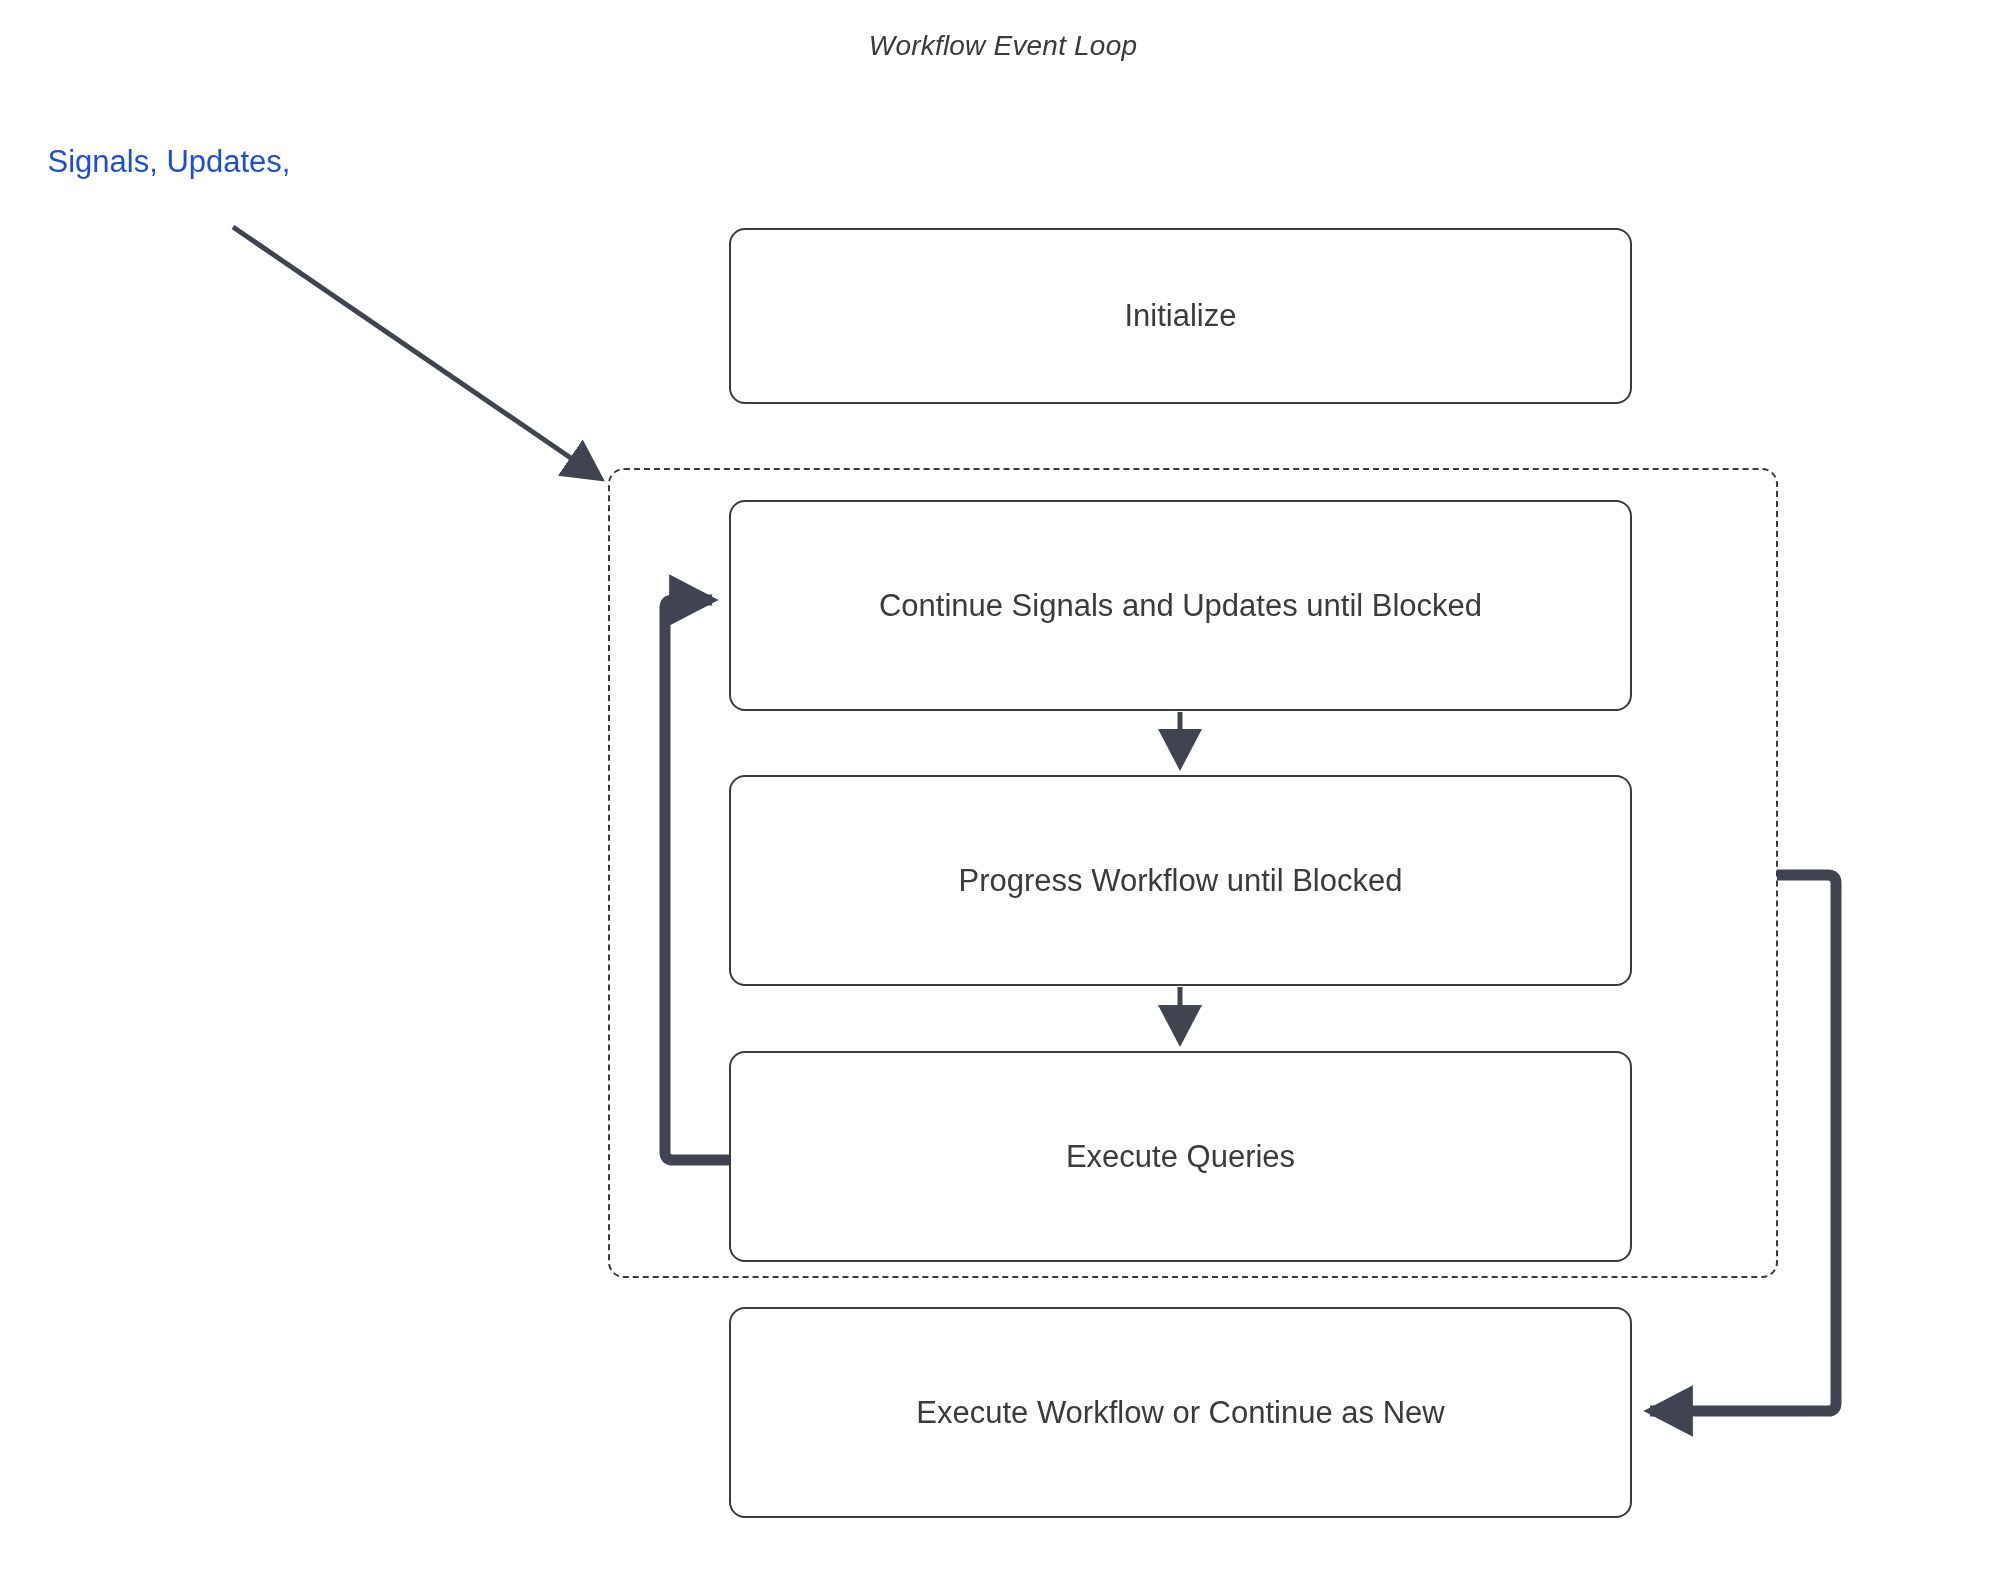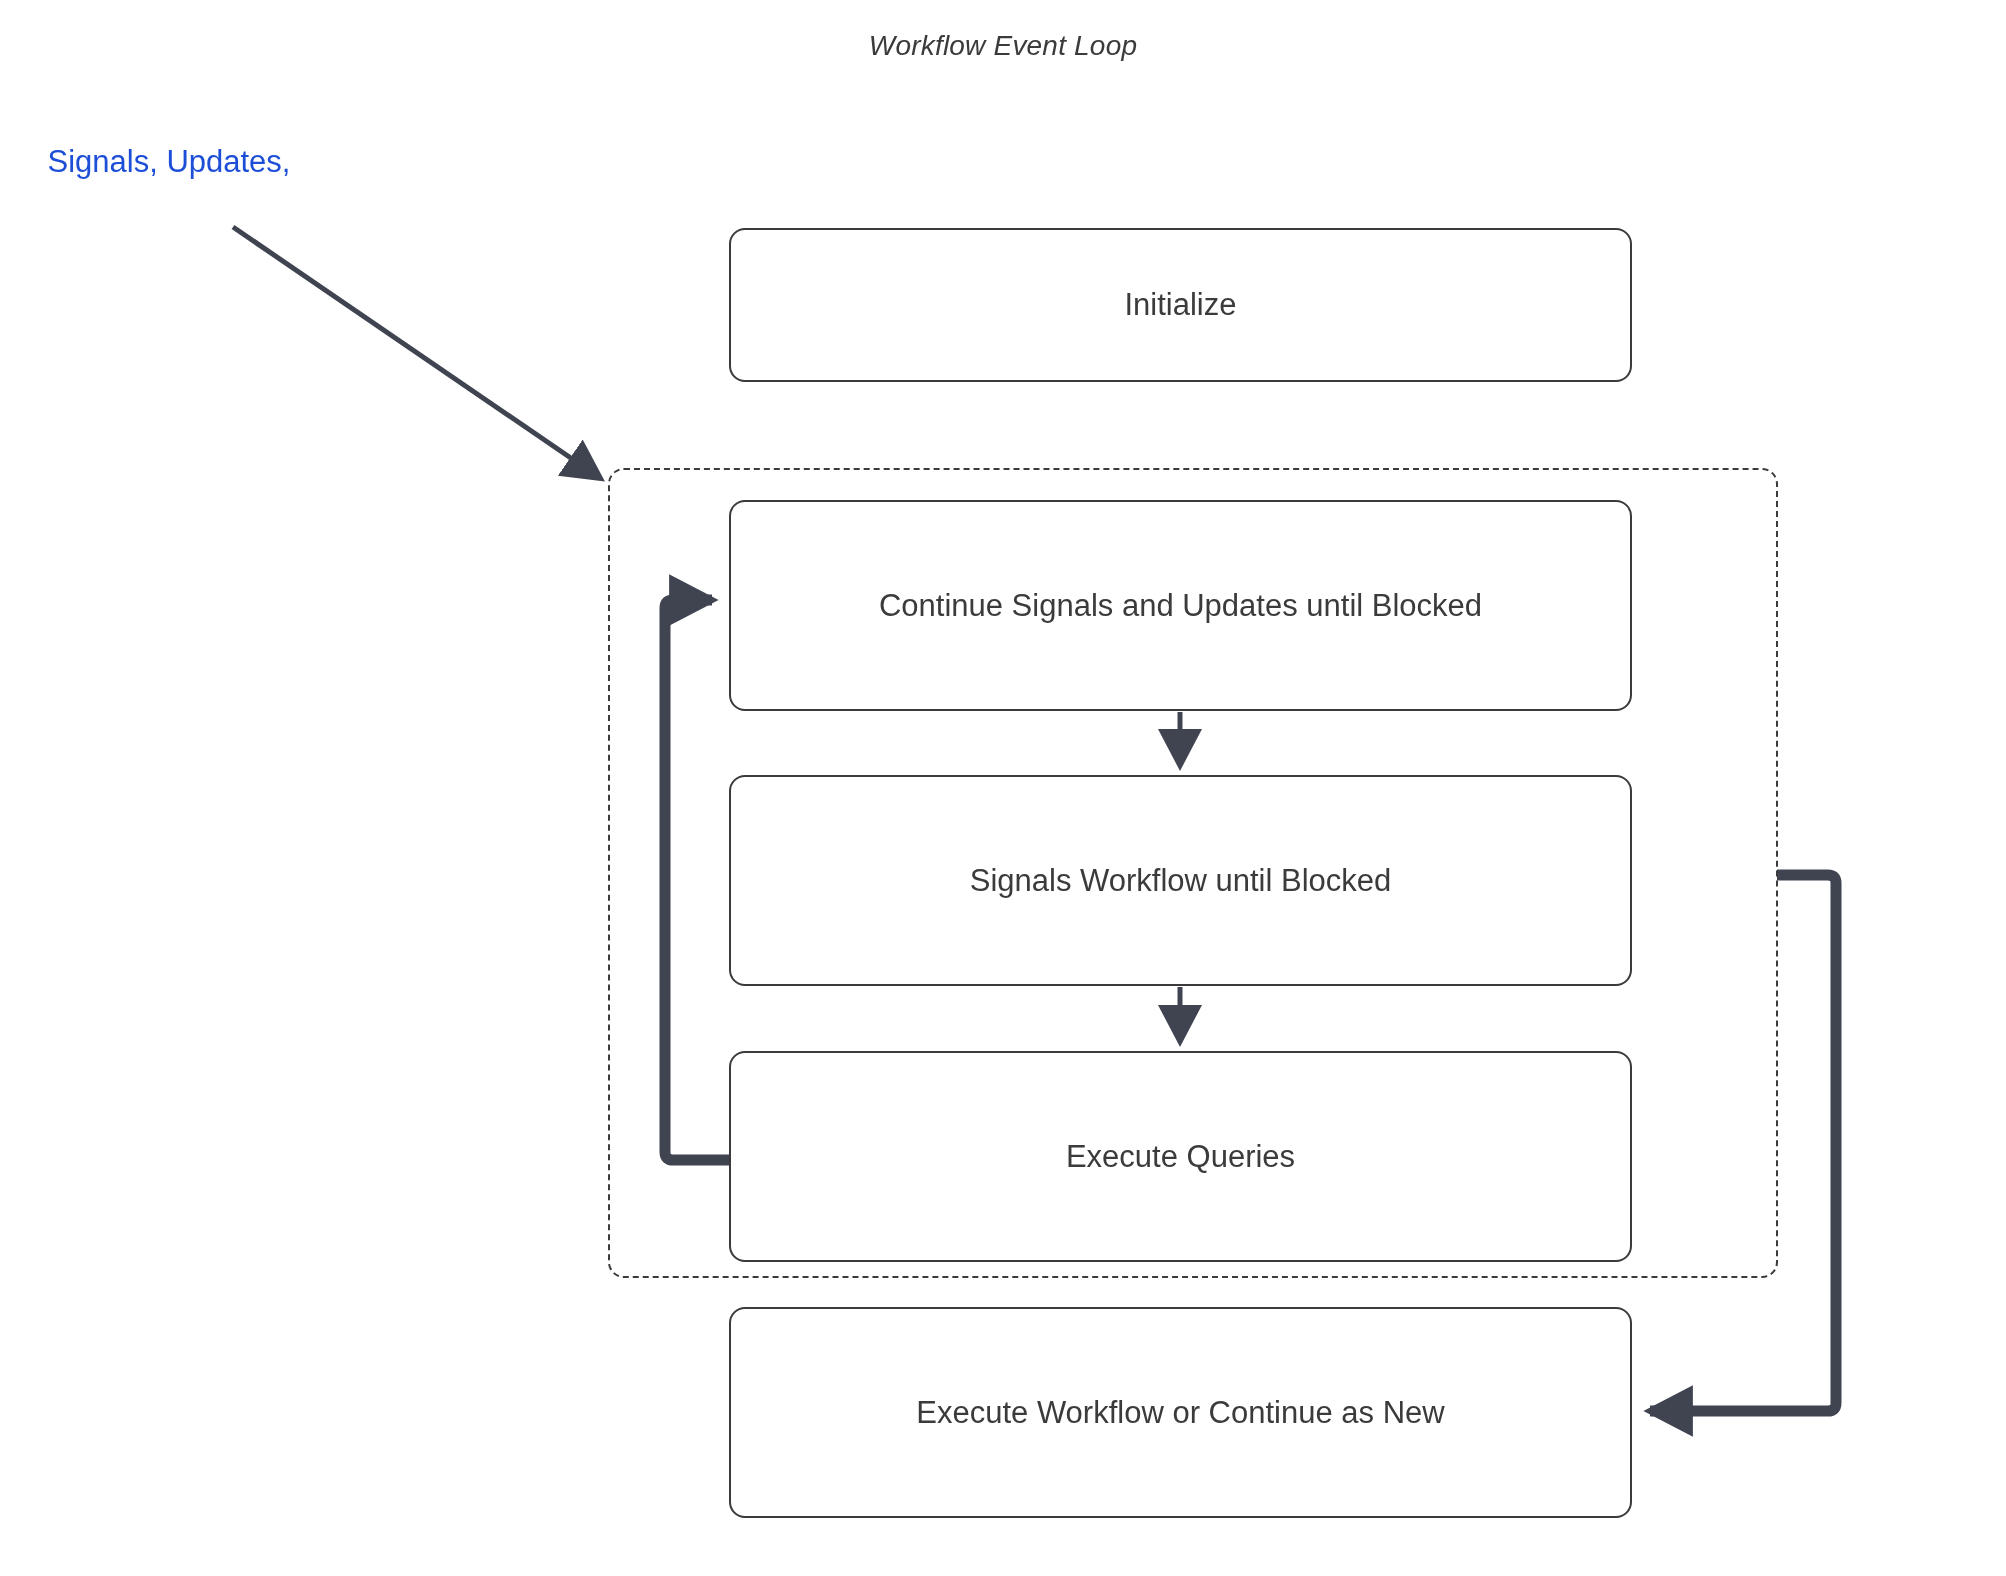--- a/index.html
+++ b/index.html
@@ -67,21 +67,21 @@
   }
 
   .group-box {
     position: absolute;
     box-sizing: border-box;
     border: 2px dashed #3b3b3b;
     border-radius: 16px;
     background: transparent;
   }
 
-  #node-initialize  { left: 729px;  top: 228px;  width: 903px; height: 154px; }
+  #node-initialize  { left: 729px;  top: 228px;  width: 903px; height: 176px; }
   #node-progress-signals { left: 729px; top: 500px; width: 903px; height: 211px; }
   #node-progress-workflow { left: 729px; top: 775px; width: 903px; height: 211px; }
   #node-execute-queries  { left: 729px; top: 1051px; width: 903px; height: 211px; }
   #node-complete-workflow { left: 729px; top: 1307px; width: 903px; height: 211px; }
 
   #loop-group { left: 608px; top: 468px; width: 1170px; height: 810px; }
 </style>
 </head>
 <body>
 
@@ -118,21 +118,21 @@
 
   <div class="node" id="node-initialize">
     <span>Initialize</span>
   </div>
 
   <div class="node" id="node-progress-signals">
     <span>Continue Signals and Updates until Blocked</span>
   </div>
 
   <div class="node" id="node-progress-workflow">
-    <span>Signals Workflow until Blocked</span>
+    <span>Progress Workflow until Blocked</span>
   </div>
 
   <div class="node" id="node-execute-queries">
     <span>Execute Queries</span>
   </div>
 
   <div class="node" id="node-complete-workflow">
     <span>Execute Workflow or Continue as New</span>
   </div>
 

